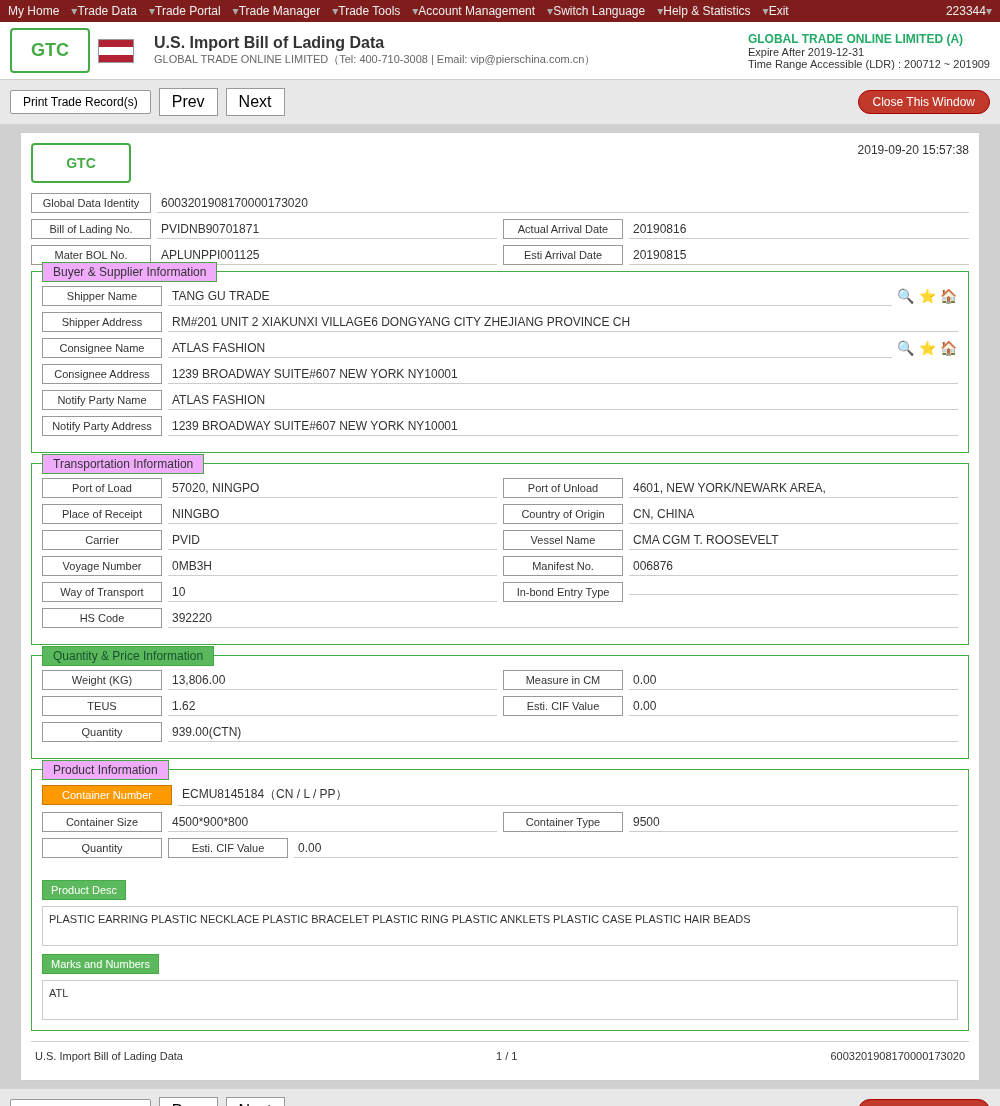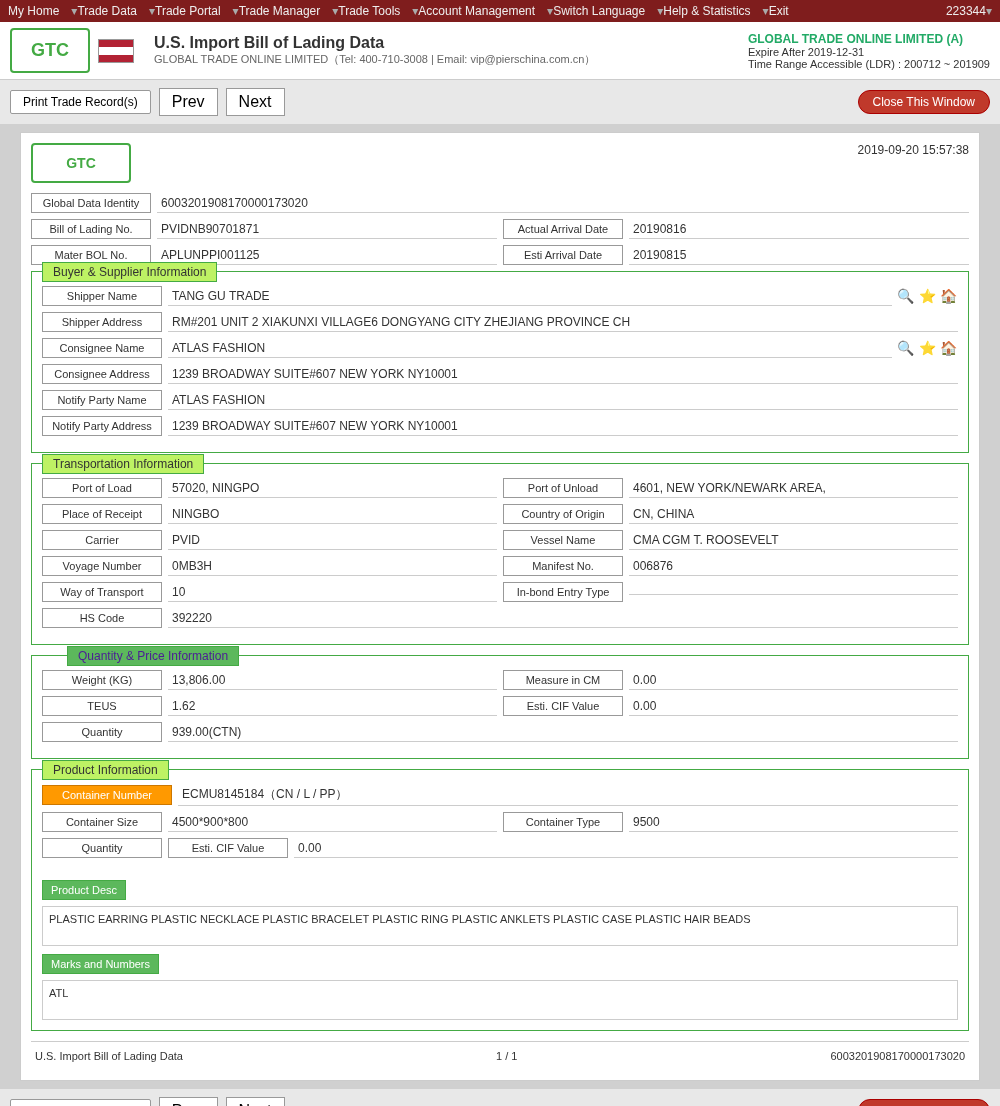--- a/index.html
+++ b/index.html
@@ -134,36 +134,35 @@
     .section-wrapper {
       border: 1px solid #4a4;
       padding: 10px;
       margin: 0 0 10px 0;
       position: relative;
     }
     .section-title-box {
       position: absolute;
       top: -10px;
       left: 10px;
-      background: #bef264;
+      background: #f0abfc;
       border: 1px solid #4a4;
       padding: 2px 10px;
       font-size: 12px;
       color: #333;
     }
     .green-title-box {
       position: absolute;
       top: -10px;
       left: 10px;
       background: #5cb85c;
       border: 1px solid #4a4;
       padding: 2px 10px;
       font-size: 12px;
-      color: #4c1d95;
-      margin-left: 25px;
+      color: #14532d;
     }
 
     .icon-group { display: flex; gap: 4px; align-items: center; }
     .icon-btn { font-size: 14px; cursor: pointer; }
 
     
     .container-num-label {
       background: #ff9900;
       color: #fff;
       border: 1px solid #cc7700;

